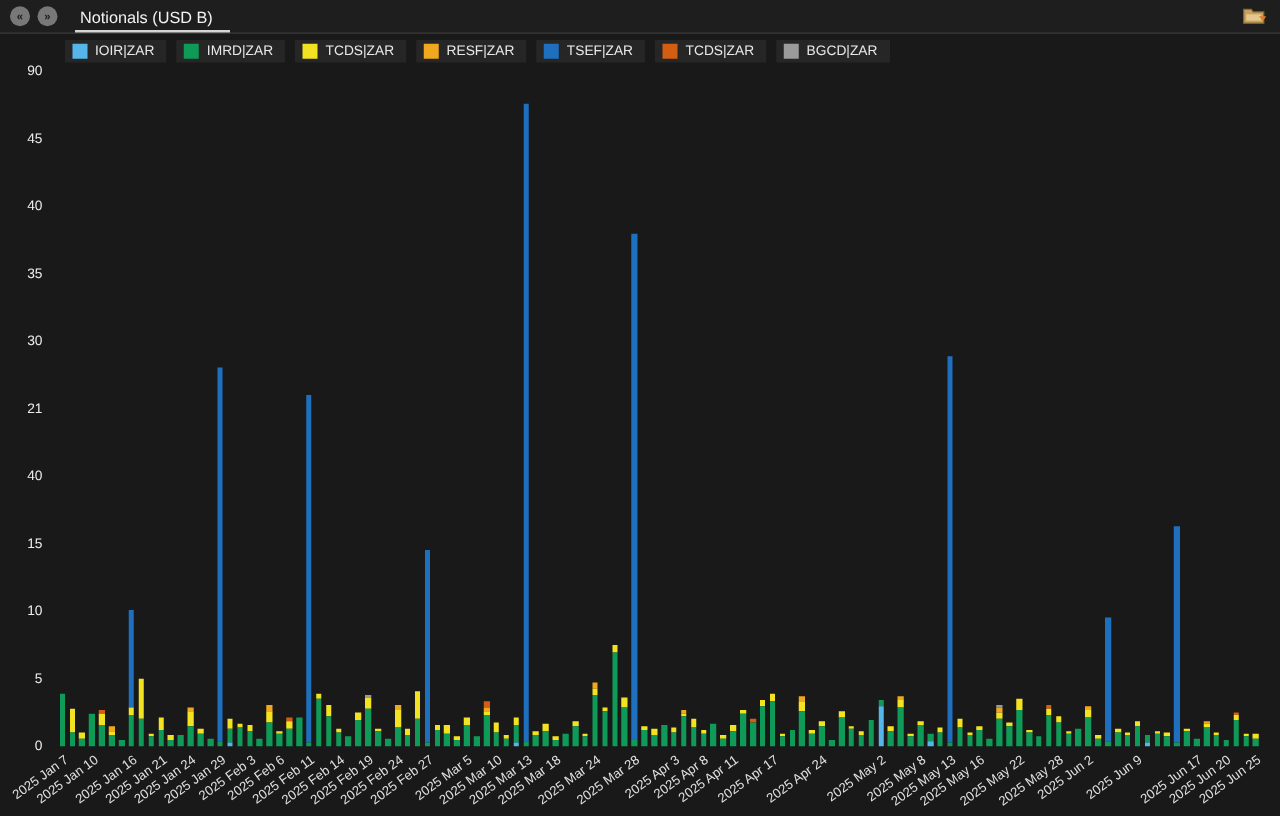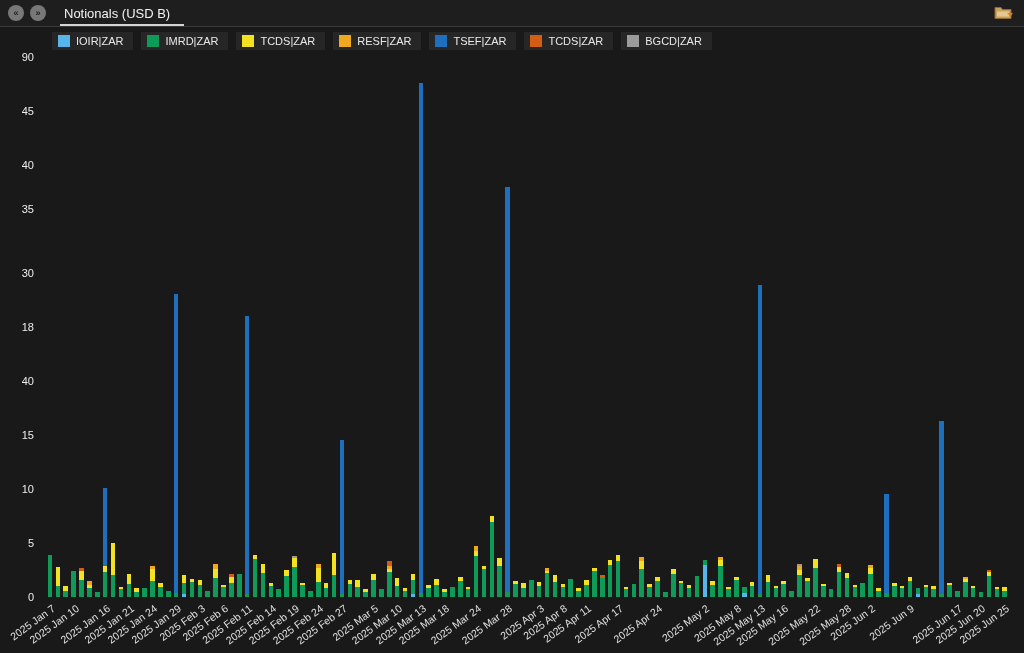--- a/index.html
+++ b/index.html
@@ -85,23 +85,23 @@
         <span>BGCD|ZAR</span>
       </div>
     </div>
 
   <div class="y-axis">
       <span class="y-tick" style="top: 540px;">0</span>
       <span class="y-tick" style="top: 486px;">5</span>
       <span class="y-tick" style="top: 432px;">10</span>
       <span class="y-tick" style="top: 378px;">15</span>
       <span class="y-tick" style="top: 324px;">40</span>
-      <span class="y-tick" style="top: 270px;">18</span>
+      <span class="y-tick" style="top: 270px;">21</span>
       <span class="y-tick" style="top: 216px;">30</span>
-      <span class="y-tick" style="top: 152px;">35</span>
+      <span class="y-tick" style="top: 162px;">35</span>
       <span class="y-tick" style="top: 108px;">40</span>
       <span class="y-tick" style="top: 54px;">45</span>
       <span class="y-tick" style="top: 0px;">90</span>
     </div>
   <div class="plot">
       <div class="bar-slot">
         <div class="bar-seg" style="height: 42.12px; background: rgb(15, 155, 87);"></div>
       </div>
       <div class="bar-slot">
         <div class="bar-seg" style="height: 10.8px; background: rgb(15, 155, 87);"></div>

